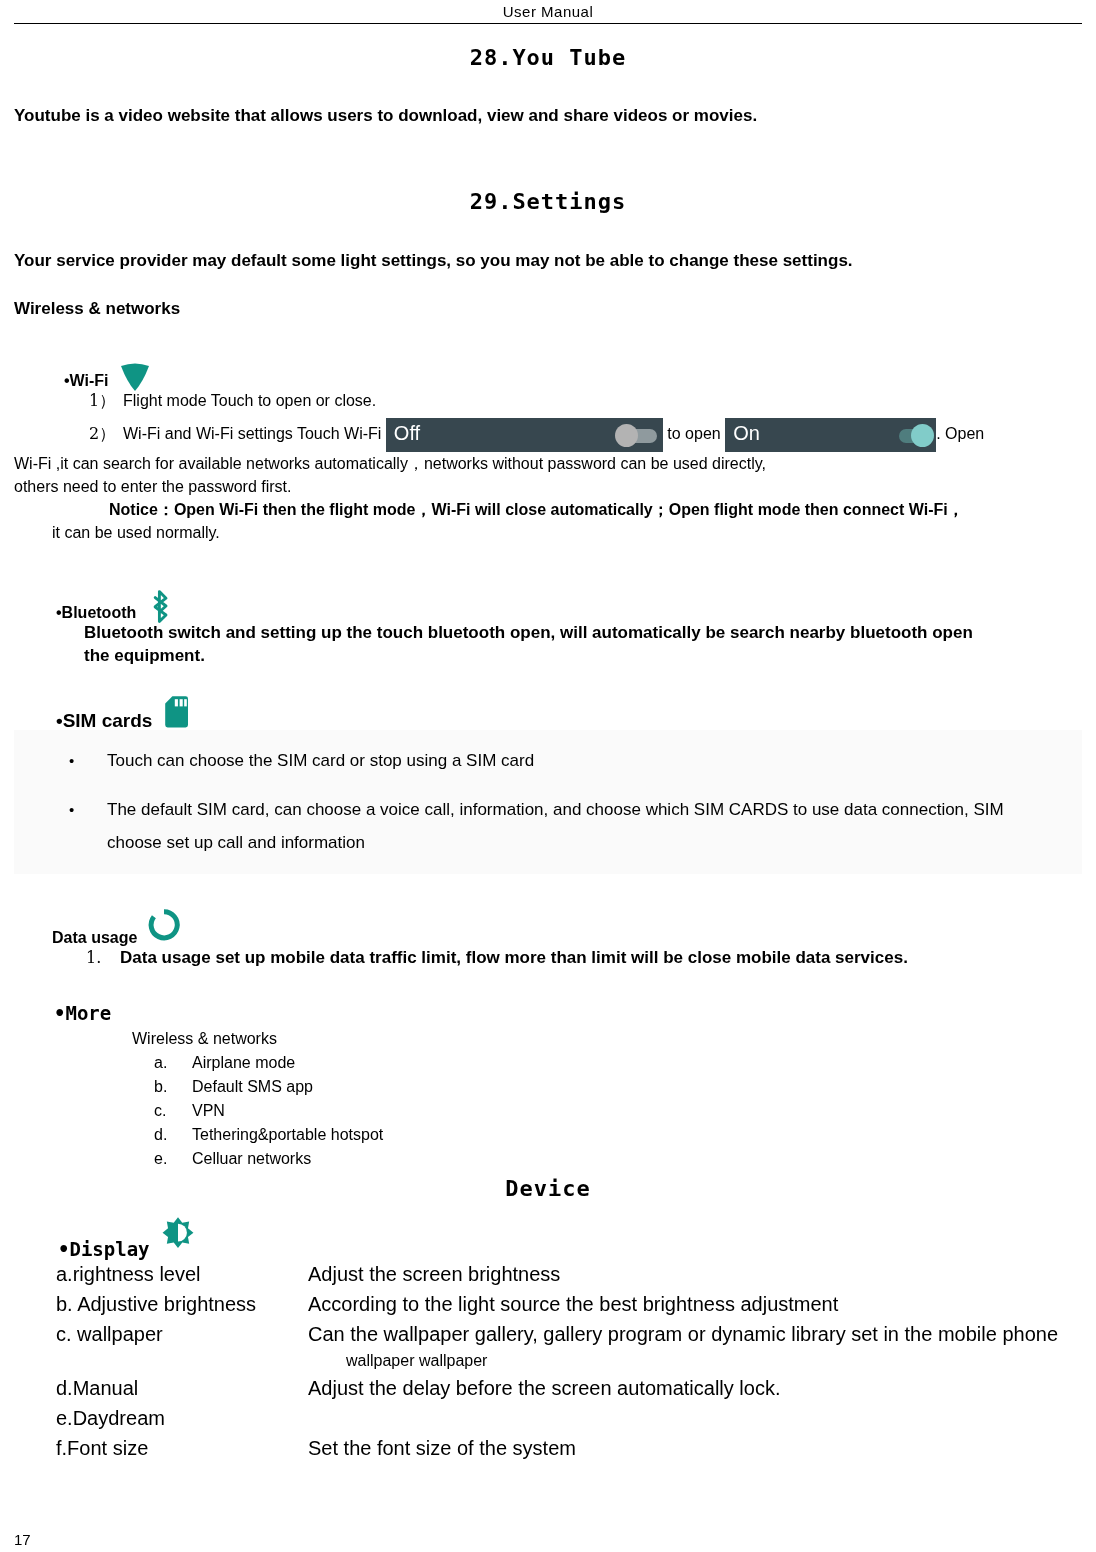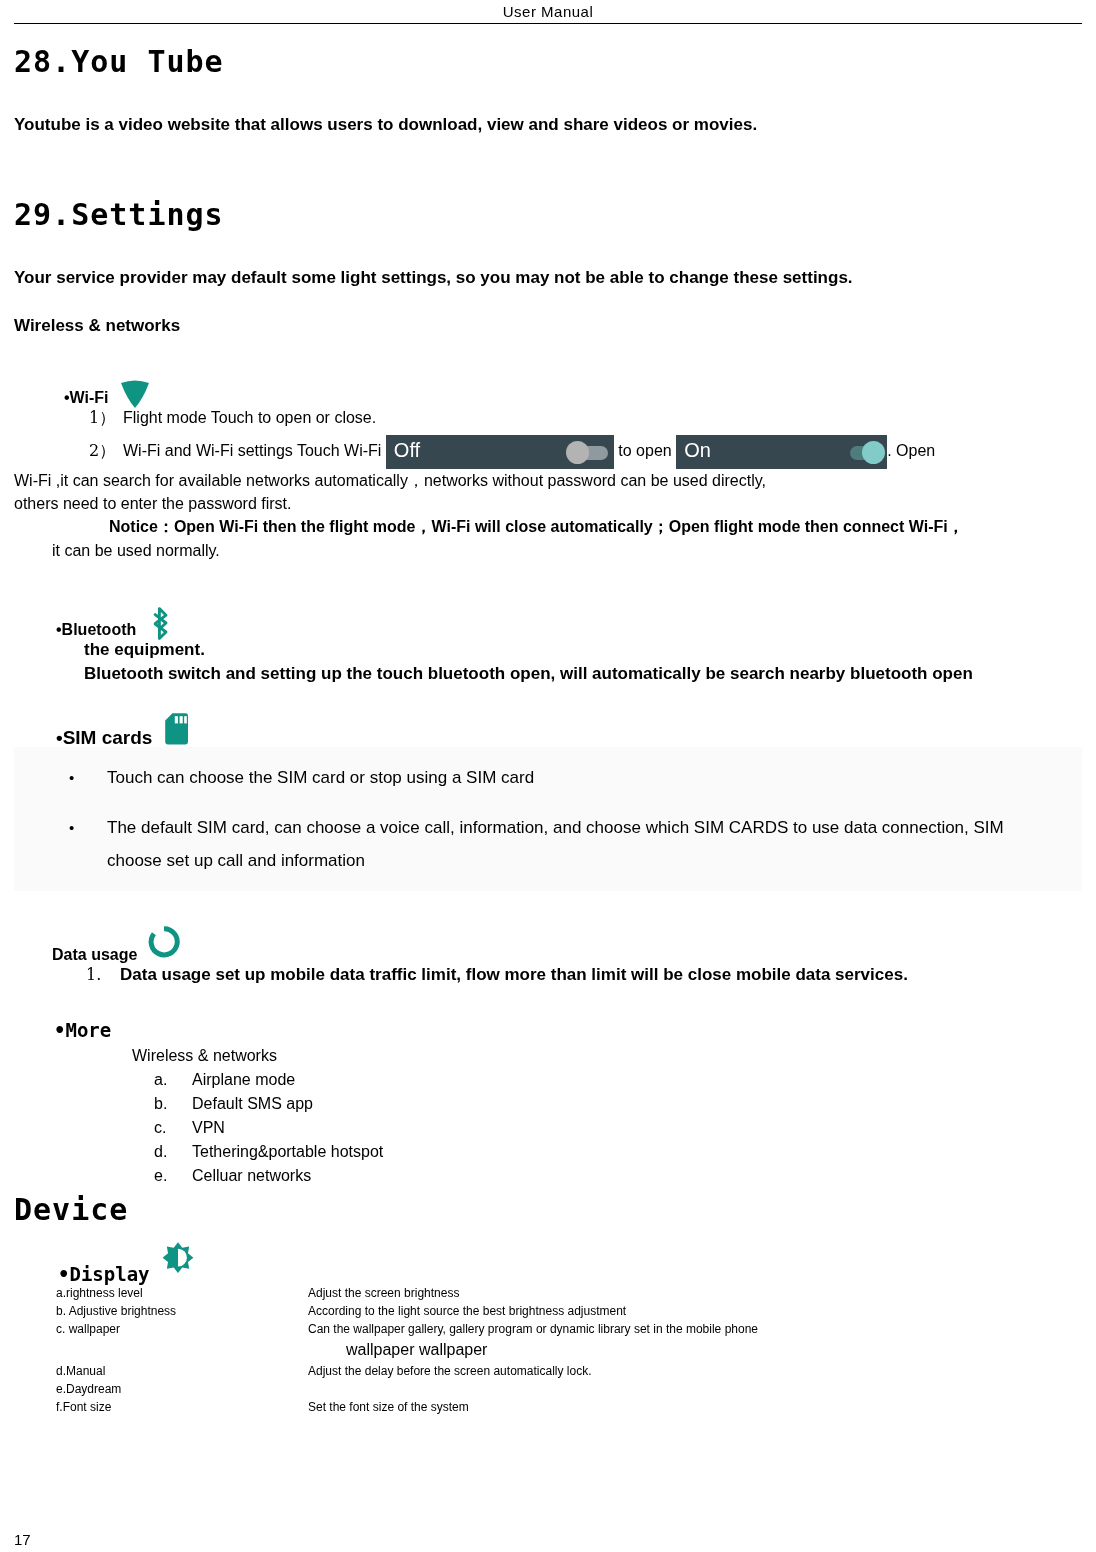--- a/index.html
+++ b/index.html
@@ -36,25 +36,26 @@
   }
   .header-rule {
     border: none;
     border-top: 1.6px solid #000;
     margin: 0 0 0 0;
   }
 
   
   h1.section-title {
     font-family: "DejaVu Serif", "Liberation Serif", serif;
-    font-size: 30px;
+    font-size: 22px;
     font-weight: 700;
     letter-spacing: 1px;
     margin: 20px 0 0 0;
     line-height: 1.2;
+    text-align: center;
   }
   .mono-head {
     font-family: "DejaVu Sans Mono", "Liberation Mono", monospace;
     font-weight: 700;
   }
   h2.sub-head {
     font-family: "Liberation Sans", sans-serif;
     font-size: 17px;
     font-weight: 700;
     margin: 0;
@@ -141,21 +142,21 @@
     height: 14px;
     border-radius: 7px;
   }
   .toggle .knob {
     position: absolute;
     top: 6px;
     width: 23px;
     height: 23px;
     border-radius: 50%;
   }
-  .toggle.off { width: 228px; }
+  .toggle.off { width: 277px; }
   .toggle.off .track { background: #8f9a9e; right: 6px; }
   .toggle.off .knob  { background: #b3b3b3; right: 25px; }
   .toggle.on { width: 211px; }
   .toggle.on .track { background: #4f7d7e; right: 3px; }
   .toggle.on .knob  { background: #81ccc9; right: 2px; }
 
   
   .shaded {
     background: #fafafa;
     padding: 14px 0 14px 0;
@@ -180,21 +181,21 @@
     font-size: 16px;
     line-height: 1.5;
     display: flex;
     align-items: baseline;
   }
   .letter-line .marker { flex: 0 0 auto; width: 38px; }
   .letter-line .content { flex: 1 1 auto; }
 
   
   .disp-row {
-    font-size: 12px;
+    font-size: 20px;
     line-height: 1.5;
     display: flex;
     align-items: baseline;
   }
   .disp-row .k { flex: 0 0 auto; width: 252px; }
   .disp-row .v { flex: 1 1 auto; }
   .disp-cont { font-size: 16px; line-height: 1.5; padding-left: 290px; }
 
   
   .folio {
@@ -286,22 +287,22 @@
     <span class="dot">•</span>
       <span class="txt">Bluetooth</span>
     <span class="ic">
       <svg width="30" height="36" viewBox="0 0 24 30">
         <path d="M8 8 L17 15 L11.5 20 L11.5 3 L17 8.5 L8 15.5" fill="none" stroke="#0f9484" stroke-width="2.4" stroke-linecap="round" stroke-linejoin="round"></path>
         <path d="M11.5 20 L11.5 28 L17 22.5 L8 16" fill="none" stroke="#0f9484" stroke-width="2.4" stroke-linecap="round" stroke-linejoin="round"></path>
       </svg>
     </span>
   </div>
 
+  <div style="margin-left:70px;font-size:17px;line-height:1.4;font-weight:600;">Bluetooth switch and setting up the touch bluetooth open, will automatically be search nearby bluetooth open</div>
   <div style="margin-left:70px;font-size:17px;line-height:1.4;font-weight:600;">the equipment.</div>
-  <div style="margin-left:70px;font-size:17px;line-height:1.4;font-weight:600;">Bluetooth switch and setting up the touch bluetooth open, will automatically be search nearby bluetooth open</div>
 
   <div class="sp-26"></div>
 
   <div class="grp-label big" style="margin-left:42px;">
     <span class="dot">•</span>
       <span class="txt">SIM cards</span>
     <span class="ic">
       <svg width="30" height="36" viewBox="0 0 24 30" style="position:relative;top:-2px;">
         <path d="M3 7 L9 1 L20 1 Q22 1 22 3 L22 25 Q22 27 20 27 L5 27 Q3 27 3 25 Z" fill="#0f9484"></path>
         <rect x="11" y="3.5" width="2.6" height="6" fill="#ffffff"></rect>

